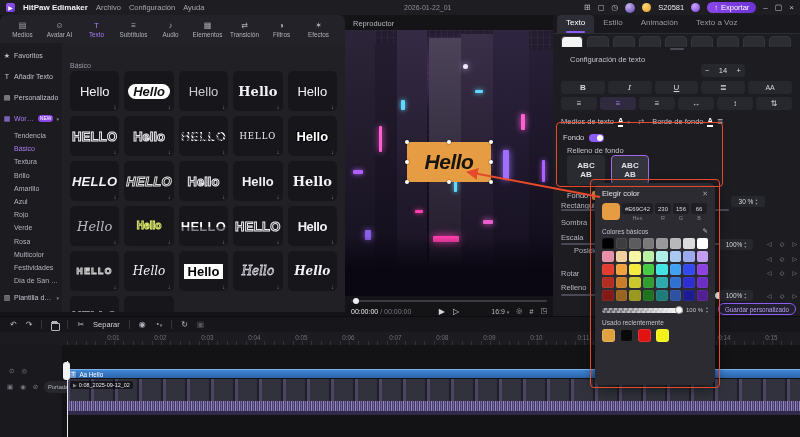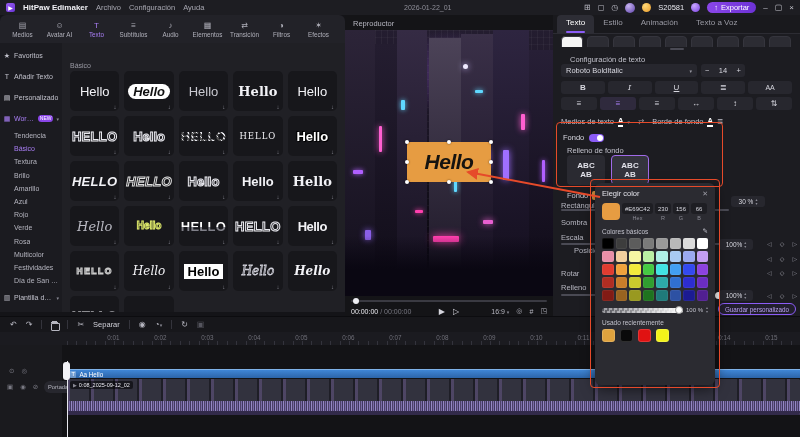--- a/index.html
+++ b/index.html
@@ -582,24 +582,20 @@
         <span class="preset-chip" style="background: rgb(44, 44, 51);"></span>
         <span class="preset-chip" style="background: rgb(44, 44, 51);"></span>
         <span class="preset-chip" style="background: rgb(44, 44, 51);"></span>
         <span class="preset-chip" style="background: rgb(44, 44, 51);"></span>
         <span class="preset-chip" style="background: rgb(44, 44, 51);"></span>
         <span class="preset-chip" style="background: rgb(44, 44, 51);"></span>
         <span class="preset-chip" style="background: rgb(44, 44, 51);"></span>
       </div>
     <div class="collapse-dash"></div>
     <div class="config-title">Configuración de texto</div>
-    <div class="font-select">
-      <span>Roboto BoldItalic</span>
-      <span class="car">▾</span>
-    </div>
     <div class="size-stepper">
       <span>−</span>
       <span>14</span>
       <span>+</span>
     </div>
     <div class="fmt-row fmt1">
       <span class="fmt-btn b">B</span>
       <span class="fmt-btn i">I</span>
       <span class="fmt-btn u">U</span>
       <span class="fmt-btn">≣</span>

